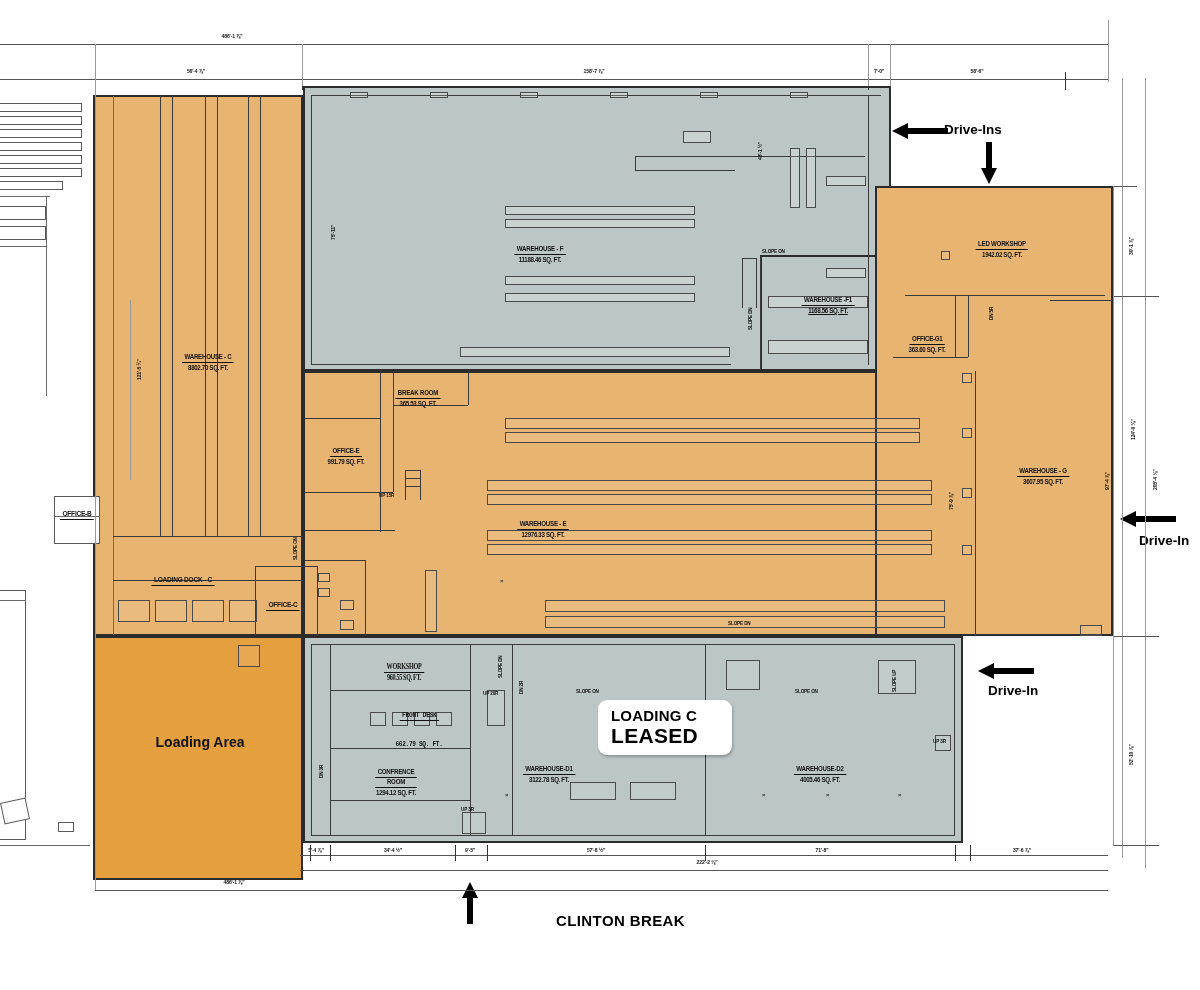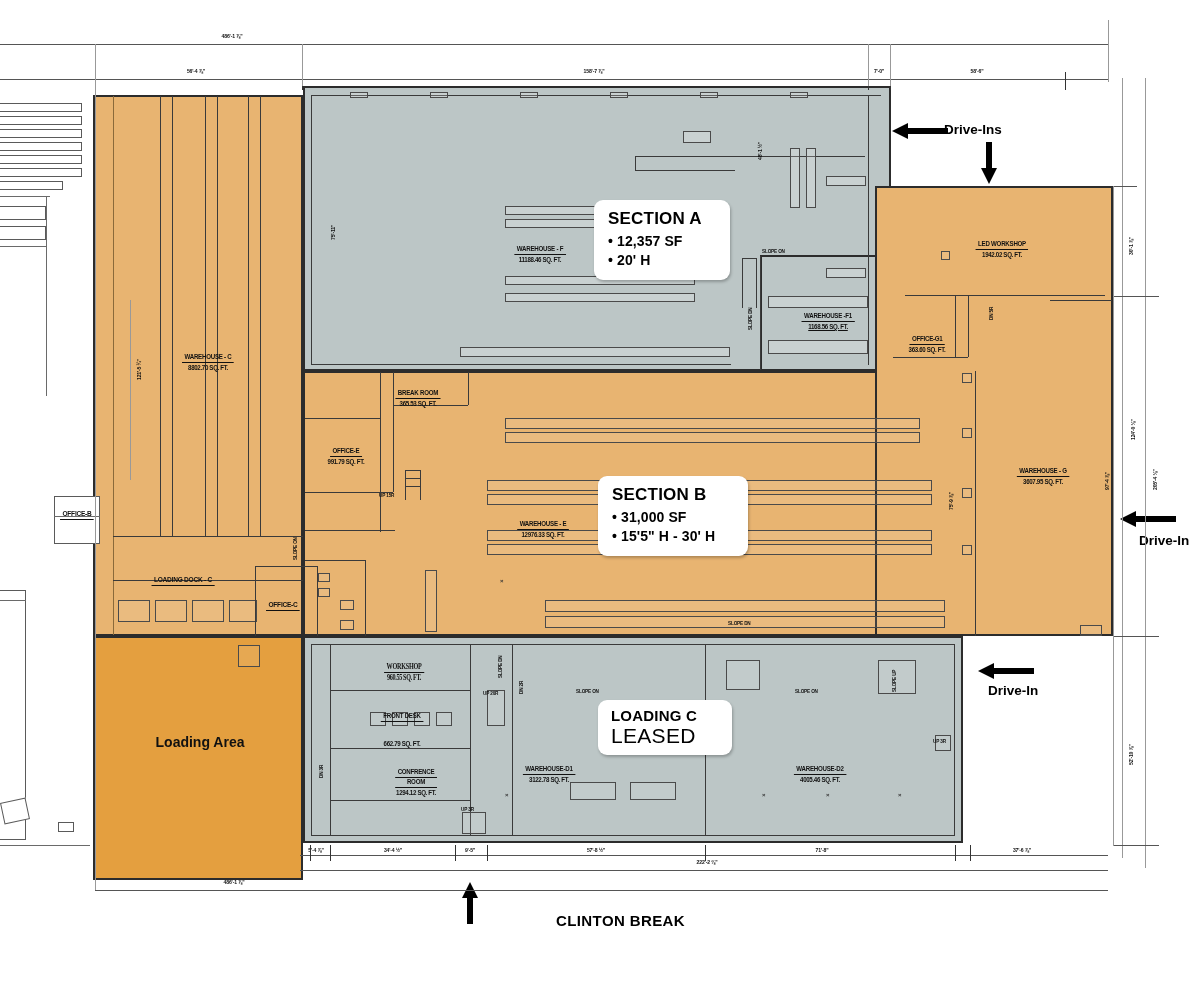--- a/index.html
+++ b/index.html
@@ -94,21 +94,21 @@
   .callout .co-li {
     font-size: 14px;
     font-weight: 700;
     letter-spacing: 0.1px;
     white-space: nowrap;
     line-height: 1.35;
   }
   .callout .co-li::before { content: "• "; }
   .callout.leased .co-sub {
     font-size: 21px;
-    font-weight: 400;
+    font-weight: 700;
     letter-spacing: 0.3px;
     line-height: 1;
     white-space: nowrap;
   }
   .callout.leased .co-title { font-size: 15px; margin-bottom: 1px; }
 
   
   .anno {
     position: absolute;
     font-size: 13.5px;
@@ -384,21 +384,21 @@
 
   <div class="room plain" style="left:283px; top:593px;">
     <span class="rm-name">OFFICE-C</span>
   </div>
 
   <div class="room" style="left:540px; top:237px;">
     <span class="rm-name">WAREHOUSE - F</span>
     <span class="rm-area">11188.46 SQ. FT.</span>
   </div>
 
-  <div class="room" style="left:828px; top:304px;text-decoration:underline;">
+  <div class="room" style="left:828px; top:288px;text-decoration:underline;">
     <span class="rm-name">WAREHOUSE -F1</span>
     <span class="rm-area">1168.56 SQ. FT.</span>
   </div>
 
   <div class="room" style="left:1002px; top:232px;">
     <span class="rm-name">LED WORKSHOP</span>
     <span class="rm-area">1942.02 SQ. FT.</span>
   </div>
 
   <div class="room" style="left:927px; top:327px;">
@@ -424,26 +424,26 @@
   <div class="room" style="left:543px; top:512px;">
     <span class="rm-name">WAREHOUSE - E</span>
     <span class="rm-area">12976.33 SQ. FT.</span>
   </div>
 
   <div class="room" style="left:404px; top:655px;font-family:Liberation Serif, serif;">
     <span class="rm-name">WORKSHOP</span>
     <span class="rm-area">960.55 SQ. FT.</span>
   </div>
 
-  <div class="room" style="left:402px; top:704px;">
+  <div class="room" style="left:419px; top:704px;font-family:Liberation Mono, monospace;">
     <span class="rm-name">FRONT DESK</span>
     <span class="rm-area" style="margin-top:18px;">662.79 SQ. FT.</span>
   </div>
 
-  <div class="room two-line" style="left:396px; top:768px;margin-left:20px;">
+  <div class="room two-line" style="left:396px; top:768px;">
     <span class="rm-name">CONFRENCE</span>
     <span class="rm-name">ROOM</span>
     <span class="rm-area">1294.12 SQ. FT.</span>
   </div>
 
   <div class="room" style="left:549px; top:757px;">
     <span class="rm-name">WAREHOUSE-D1</span>
     <span class="rm-area">3122.78 SQ. FT.</span>
   </div>
 
@@ -461,31 +461,21 @@
   <div class="micro abs" style="left:379px; top:492px;">UP 15R</div>
   <div class="micro abs" style="left:483px; top:690px;">UP 20R</div>
   <div class="micro abs" style="left:461px; top:806px;">UP 3R</div>
   <div class="micro-v abs" style="left:518px; top:694px; transform:rotate(-90deg) scaleX(0.85);">DN 2R</div>
   <div class="micro-v abs" style="left:318px; top:778px; transform:rotate(-90deg) scaleX(0.85);">DN 3R</div>
   <div class="micro abs" style="left:933px; top:738px;">UP 3R</div>
   <div class="micro-v abs" style="left:988px; top:320px; transform:rotate(-90deg) scaleX(0.85);">DN 5R</div>
   <div class="micro abs" style="left:728px; top:620px;">SLOPE DN</div>
   <div class="micro-v abs" style="left:292px; top:560px; transform:rotate(-90deg) scaleX(0.85);">SLOPE ON</div>
 
-  <div class="callout" style="left:594px; top:200px; width:136px;">
-    <div class="co-title">SECTION A</div>
-    <div class="co-li">12,357 SF</div>
-    <div class="co-li">20' H</div>
-  </div>
-
-  <div class="callout" style="left:598px; top:476px; width:150px;">
-    <div class="co-title">SECTION B</div>
-    <div class="co-li">31,000 SF</div>
-    <div class="co-li">15'5" H - 30' H</div>
-  </div>
+
 
   <div class="callout leased" style="left:598px; top:700px; width:134px; padding:7px 13px 9px 13px;">
     <div class="co-title">LOADING C</div>
     <div class="co-sub">LEASED</div>
   </div>
 
   <svg class="arrow" style="left:890px; top:120px;" width="60" height="22" viewBox="0 0 60 22">
     <path d="M2 11 L18 3 L18 8 L58 8 L58 14 L18 14 L18 19 Z" fill="#000"></path>
   </svg>
   <div class="anno" style="left:944px; top:122px;">Drive-Ins</div>

